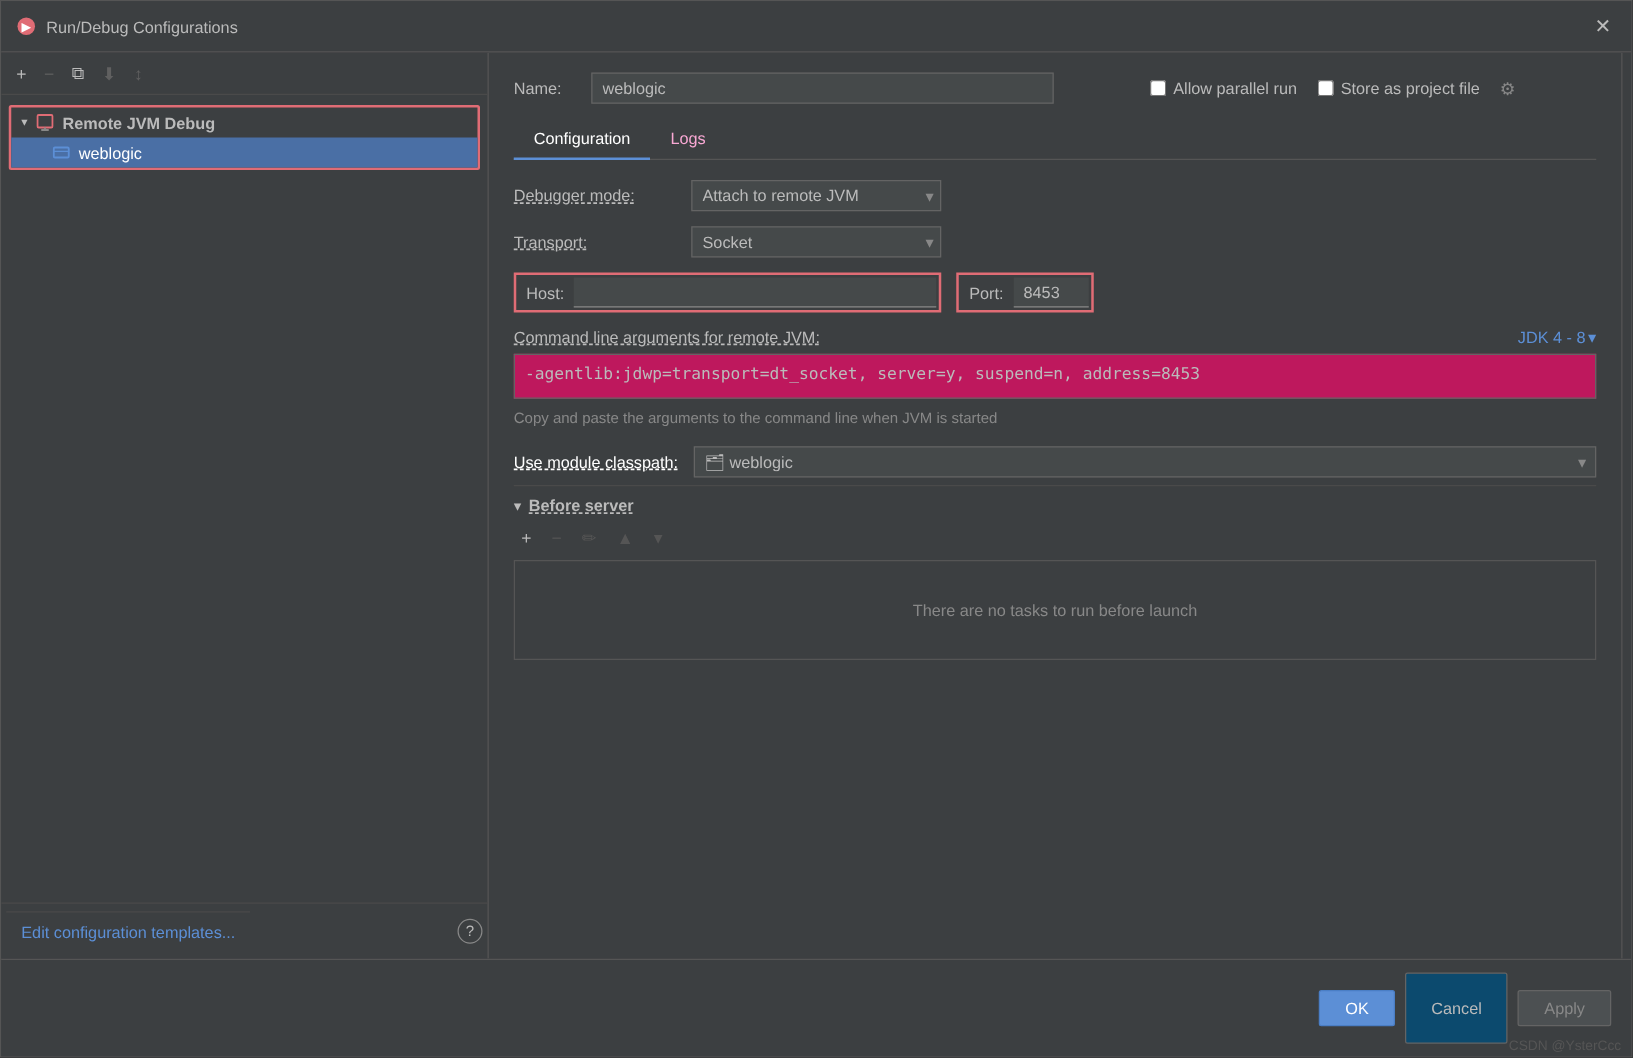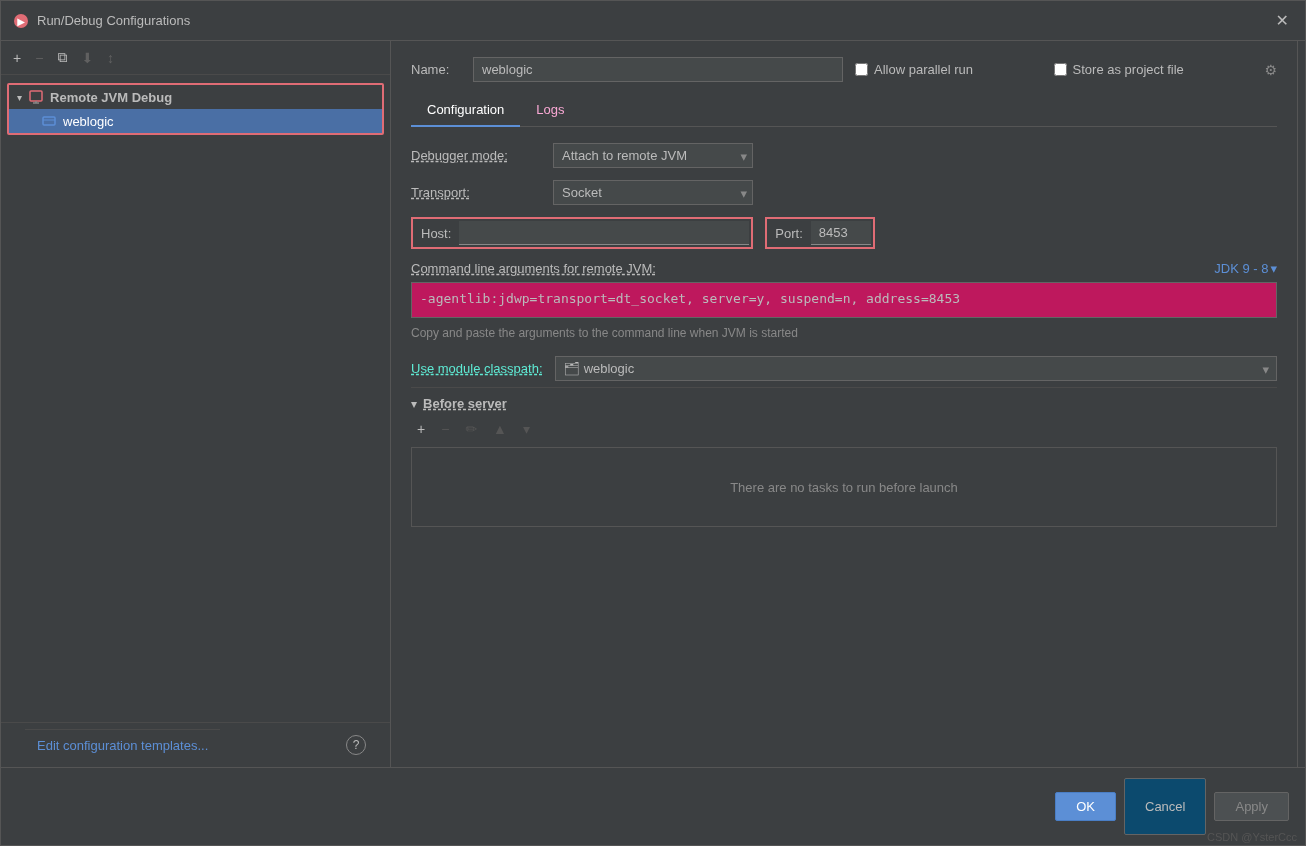--- a/index.html
+++ b/index.html
@@ -177,23 +177,24 @@
       background: #45494a;
       border: 1px solid #646464;
       color: #bbbbbb;
       padding: 4px 8px;
       font-size: 13px;
       outline: none;
     }
     .options-row {
       display: flex;
       align-items: center;
+      gap: 16px;
       margin-left: auto;
       flex: 1;
-      justify-content: space-between;
+      justify-content: center;
     }
     .checkbox-label {
       display: flex;
       align-items: center;
       gap: 6px;
       cursor: pointer;
       color: #bbbbbb;
       font-size: 13px;
     }
     .checkbox-label input[type="checkbox"] {
@@ -350,21 +351,21 @@
       margin-bottom: 16px;
     }
     
     .module-row {
       display: flex;
       align-items: center;
       gap: 12px;
       margin-bottom: 6px;
     }
     .module-label {
-      color: #5eead4;
+      color: #ffffff;
       font-size: 13px;
       min-width: 130px;
       text-align: center;
     }
     .module-select-wrapper {
       position: relative;
       flex: 1;
     }
     .module-select-wrapper::after {
       content: "▾";
@@ -488,21 +489,21 @@
     }
     .scrollbar-area {
       width: 8px;
       background: #3c3f41;
       border-left: 1px solid #555;
     }
     .left-panel-bottom {
       display: flex;
       align-items: center;
       justify-content: space-between;
-      padding: 6px 24px;
+      padding: 6px 4px;
       border-top: 1px solid #4a4a4a;
       margin-top: 48px;
     }
   </style>
 </head>
 <body>
 
 <div class="dialog">
 
   <div class="title-bar">
@@ -614,21 +615,21 @@
         </div>
         <div class="port-box">
           <span class="port-label">Port:</span>
           <input type="text" class="port-input" value="8453" style="">
         </div>
       </div>
 
       <div class="cmdline-header">
         <span class="cmdline-label field-label-underline">Command line arguments for remote JVM:</span>
         <span class="jdk-link">
-          <span>JDK 9 - 8</span>
+          <span>JDK 4 - 8</span>
           <span>▾</span>
         </span>
       </div>
       <div class="cmdline-box">-agentlib:jdwp=transport=dt_socket, server=y, suspend=n, address=8453</div>
       <div class="cmdline-hint">Copy and paste the arguments to the command line when JVM is started</div>
 
       <div class="module-row">
         <span class="module-label field-label-underline">Use module classpath:</span>
         <div class="module-select-wrapper">
           <select class="module-select">

